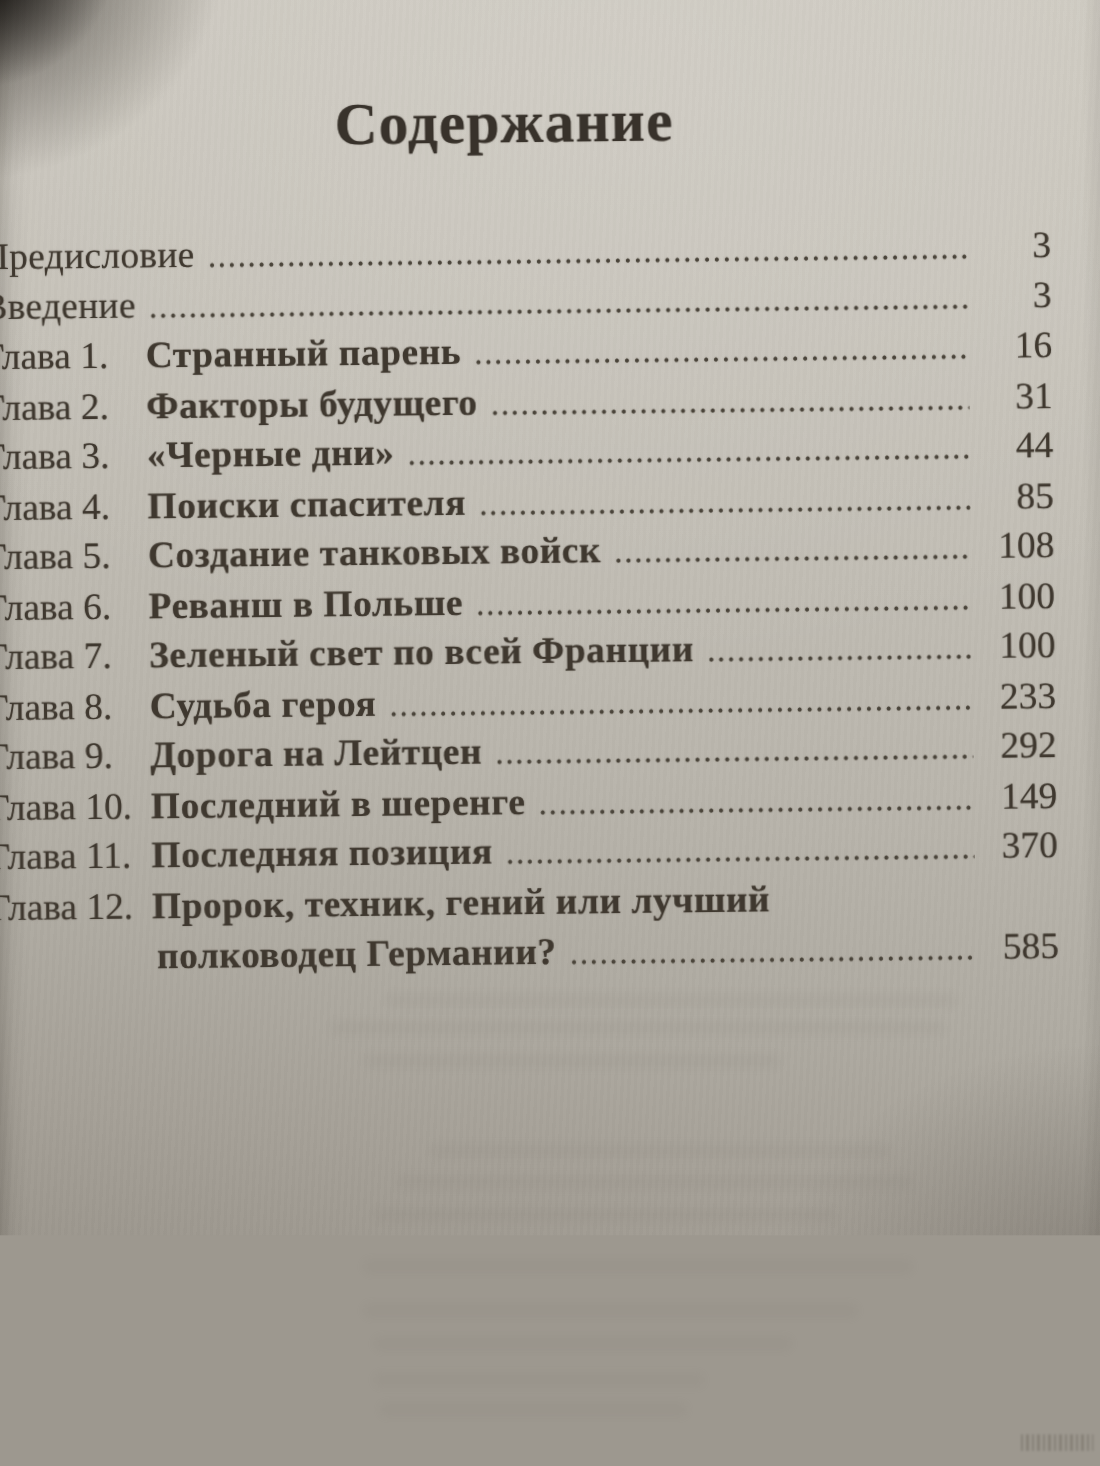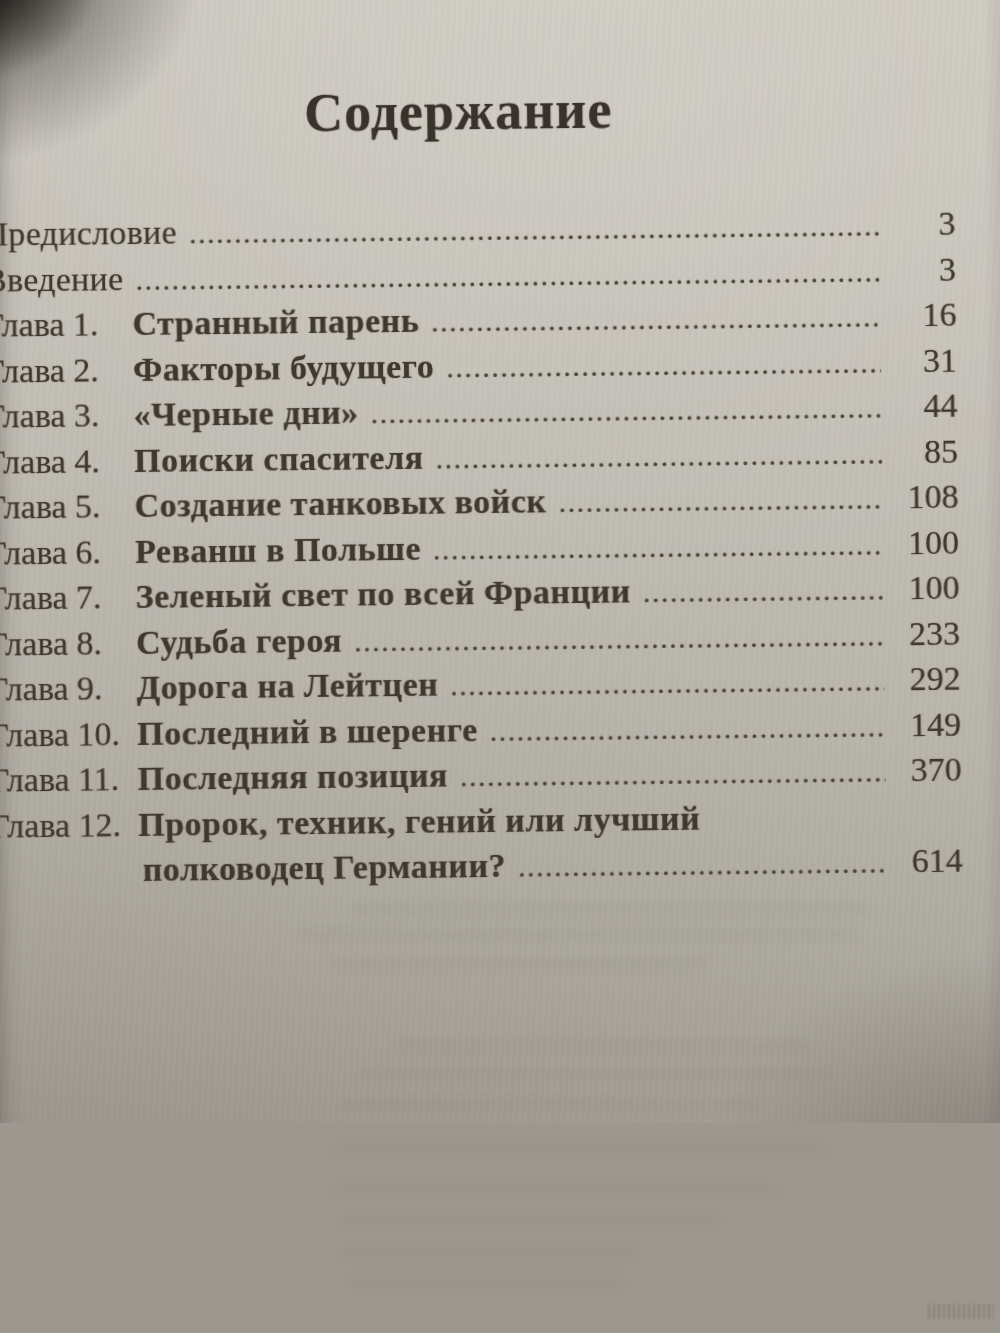--- a/index.html
+++ b/index.html
@@ -170,21 +170,21 @@
           <span class="pagenum">370</span>
         </div>
         <div class="row">
           <span class="prefix">Глава 12.</span>
           <span class="rtitle">Пророк, техник, гений или лучший</span>
         </div>
         <div class="row">
           <span class="indent"></span>
           <span class="rtitle">полководец Германии?</span>
           <span class="leader">......................................................................................................................................................</span>
-          <span class="pagenum">614</span>
+          <span class="pagenum">585</span>
         </div>
       </div>
   </div>
 
   <div class="ghosts" id="ghosts">
       <div class="ghost" style="left: 350px; top: 903px; width: 520px;"></div>
       <div class="ghost" style="left: 300px; top: 928px; width: 560px;"></div>
       <div class="ghost" style="left: 330px; top: 958px; width: 380px;"></div>
       <div class="ghost" style="left: 390px; top: 1040px; width: 420px;"></div>
       <div class="ghost" style="left: 360px; top: 1068px; width: 470px;"></div>

